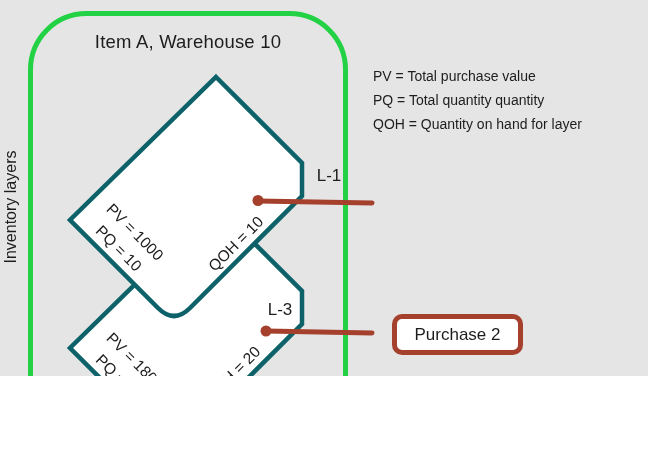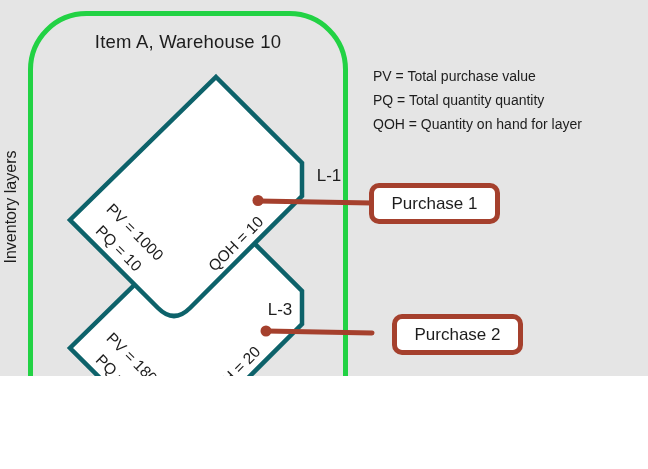--- a/index.html
+++ b/index.html
@@ -104,20 +104,17 @@
   <div class="txt qoh qoh-1 rotm45">QOH = 10</div>
   <div class="txt lname lname-1 ctr">L-1</div>
 
   <div class="txt pvpq pvpq-2 rot45">
     <div>PV = 1800</div>
     <div>PQ = 20</div>
   </div>
   <div class="txt qoh qoh-2 rotm45">QOH = 20</div>
   <div class="txt lname lname-2 ctr">L-3</div>
 
-  <div class="purchase-box purchase-1">
-    <span>Purchase 1</span>
-  </div>
   <div class="purchase-box purchase-2">
     <span>Purchase 2</span>
   </div>
 
 </div>
 
 </body></html>

